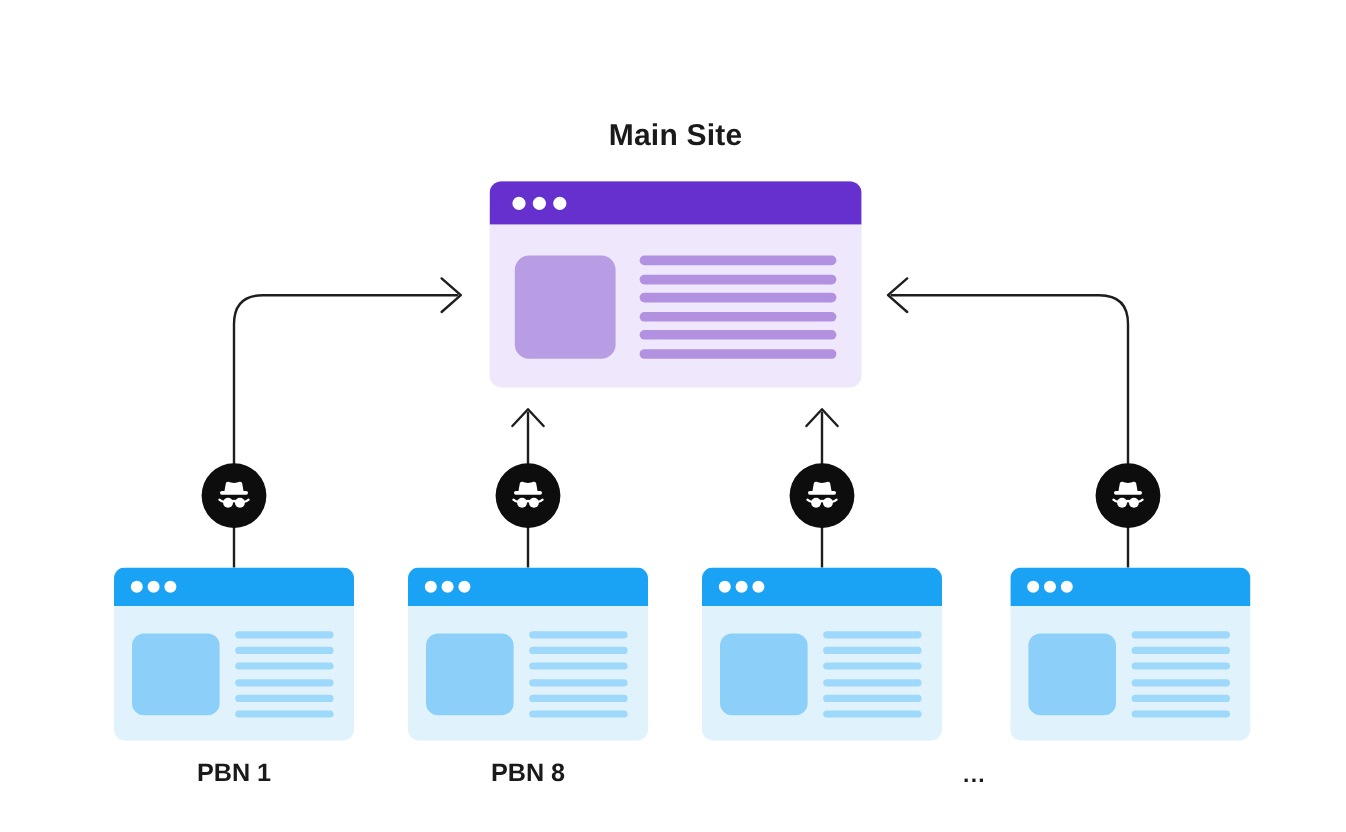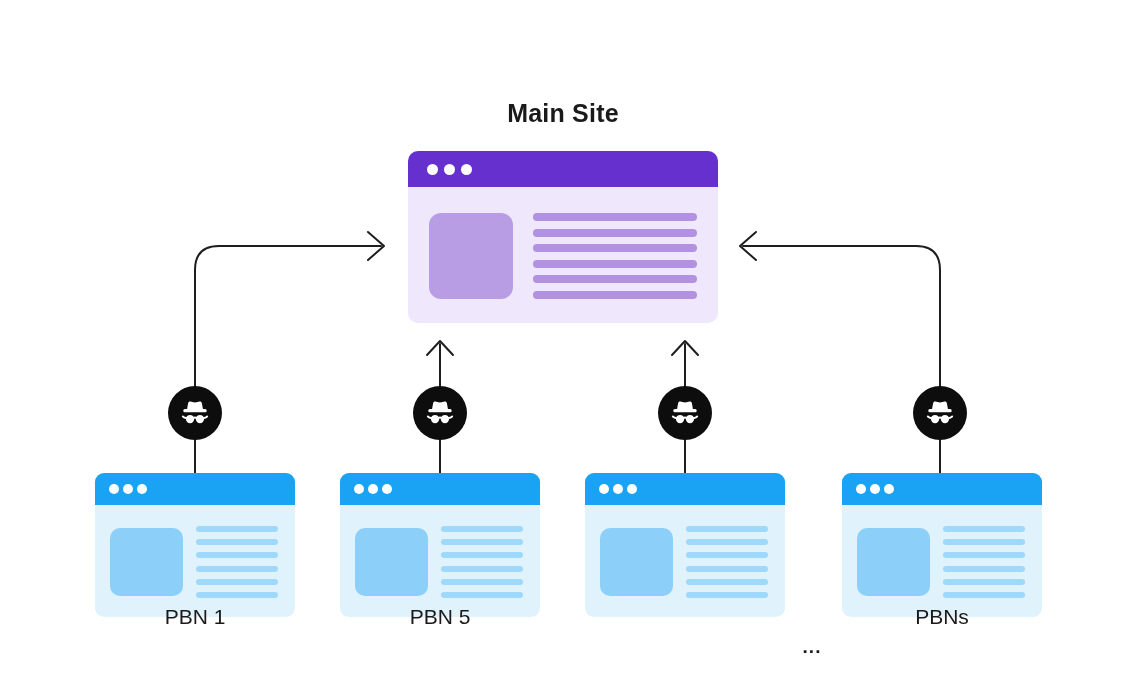--- a/index.html
+++ b/index.html
@@ -41,22 +41,22 @@
 
   .pbn{top:440px;width:200px;height:144px;background:var(--pbn-body,#e0f3fd);border-radius:9px;}
   .pbn .win-header{height:32px;background:var(--pbn-header,#1aa3f5);padding-left:14px;gap:4px;}
   .pbn .dot{width:10px;height:10px;}
   .pbn .win-body{padding:21px 0 0 15px;gap:13px;}
   .pbn .thumb{width:73px;height:68px;border-radius:10px;background:var(--pbn-accent,#8cd0f9);margin-top:2px;}
   .pbn .lines{width:82px;height:72px;}
   .pbn .lines i{height:6px;border-radius:3px;background:var(--pbn-line,#9ed8fa);}
 
   .pbn-label{
-    position:absolute;top:572px;width:200px;text-align:center;
-    font-size:21px;font-weight:400;color:var(--text);
+    position:absolute;top:600px;width:200px;text-align:center;
+    font-size:21px;font-weight:700;color:var(--text);
   }
   .ellipsis{
     position:absolute;left:782px;top:603px;width:60px;text-align:center;
     font-size:19px;font-weight:600;color:var(--text);letter-spacing:1px;
   }
   .incognito{
     position:absolute;width:54px;height:54px;border-radius:50%;
     background:var(--icon-bg,#0d0d0d);
     display:flex;align-items:center;justify-content:center;
   }
@@ -212,17 +212,16 @@
           <i></i>
           <i></i>
           <i></i>
           <i></i>
           <i></i>
       </div>
     </div>
   </div>
 
   <div class="pbn-label" style="left:95px">PBN 1</div>
-  <div class="pbn-label" style="left:340px">PBN 5</div>
-  <div class="pbn-label" style="left:842px">PBNs</div>
+  <div class="pbn-label" style="left:340px">PBN 8</div>
   <div class="ellipsis">...</div>
 
 </div>
 
 </body></html>

